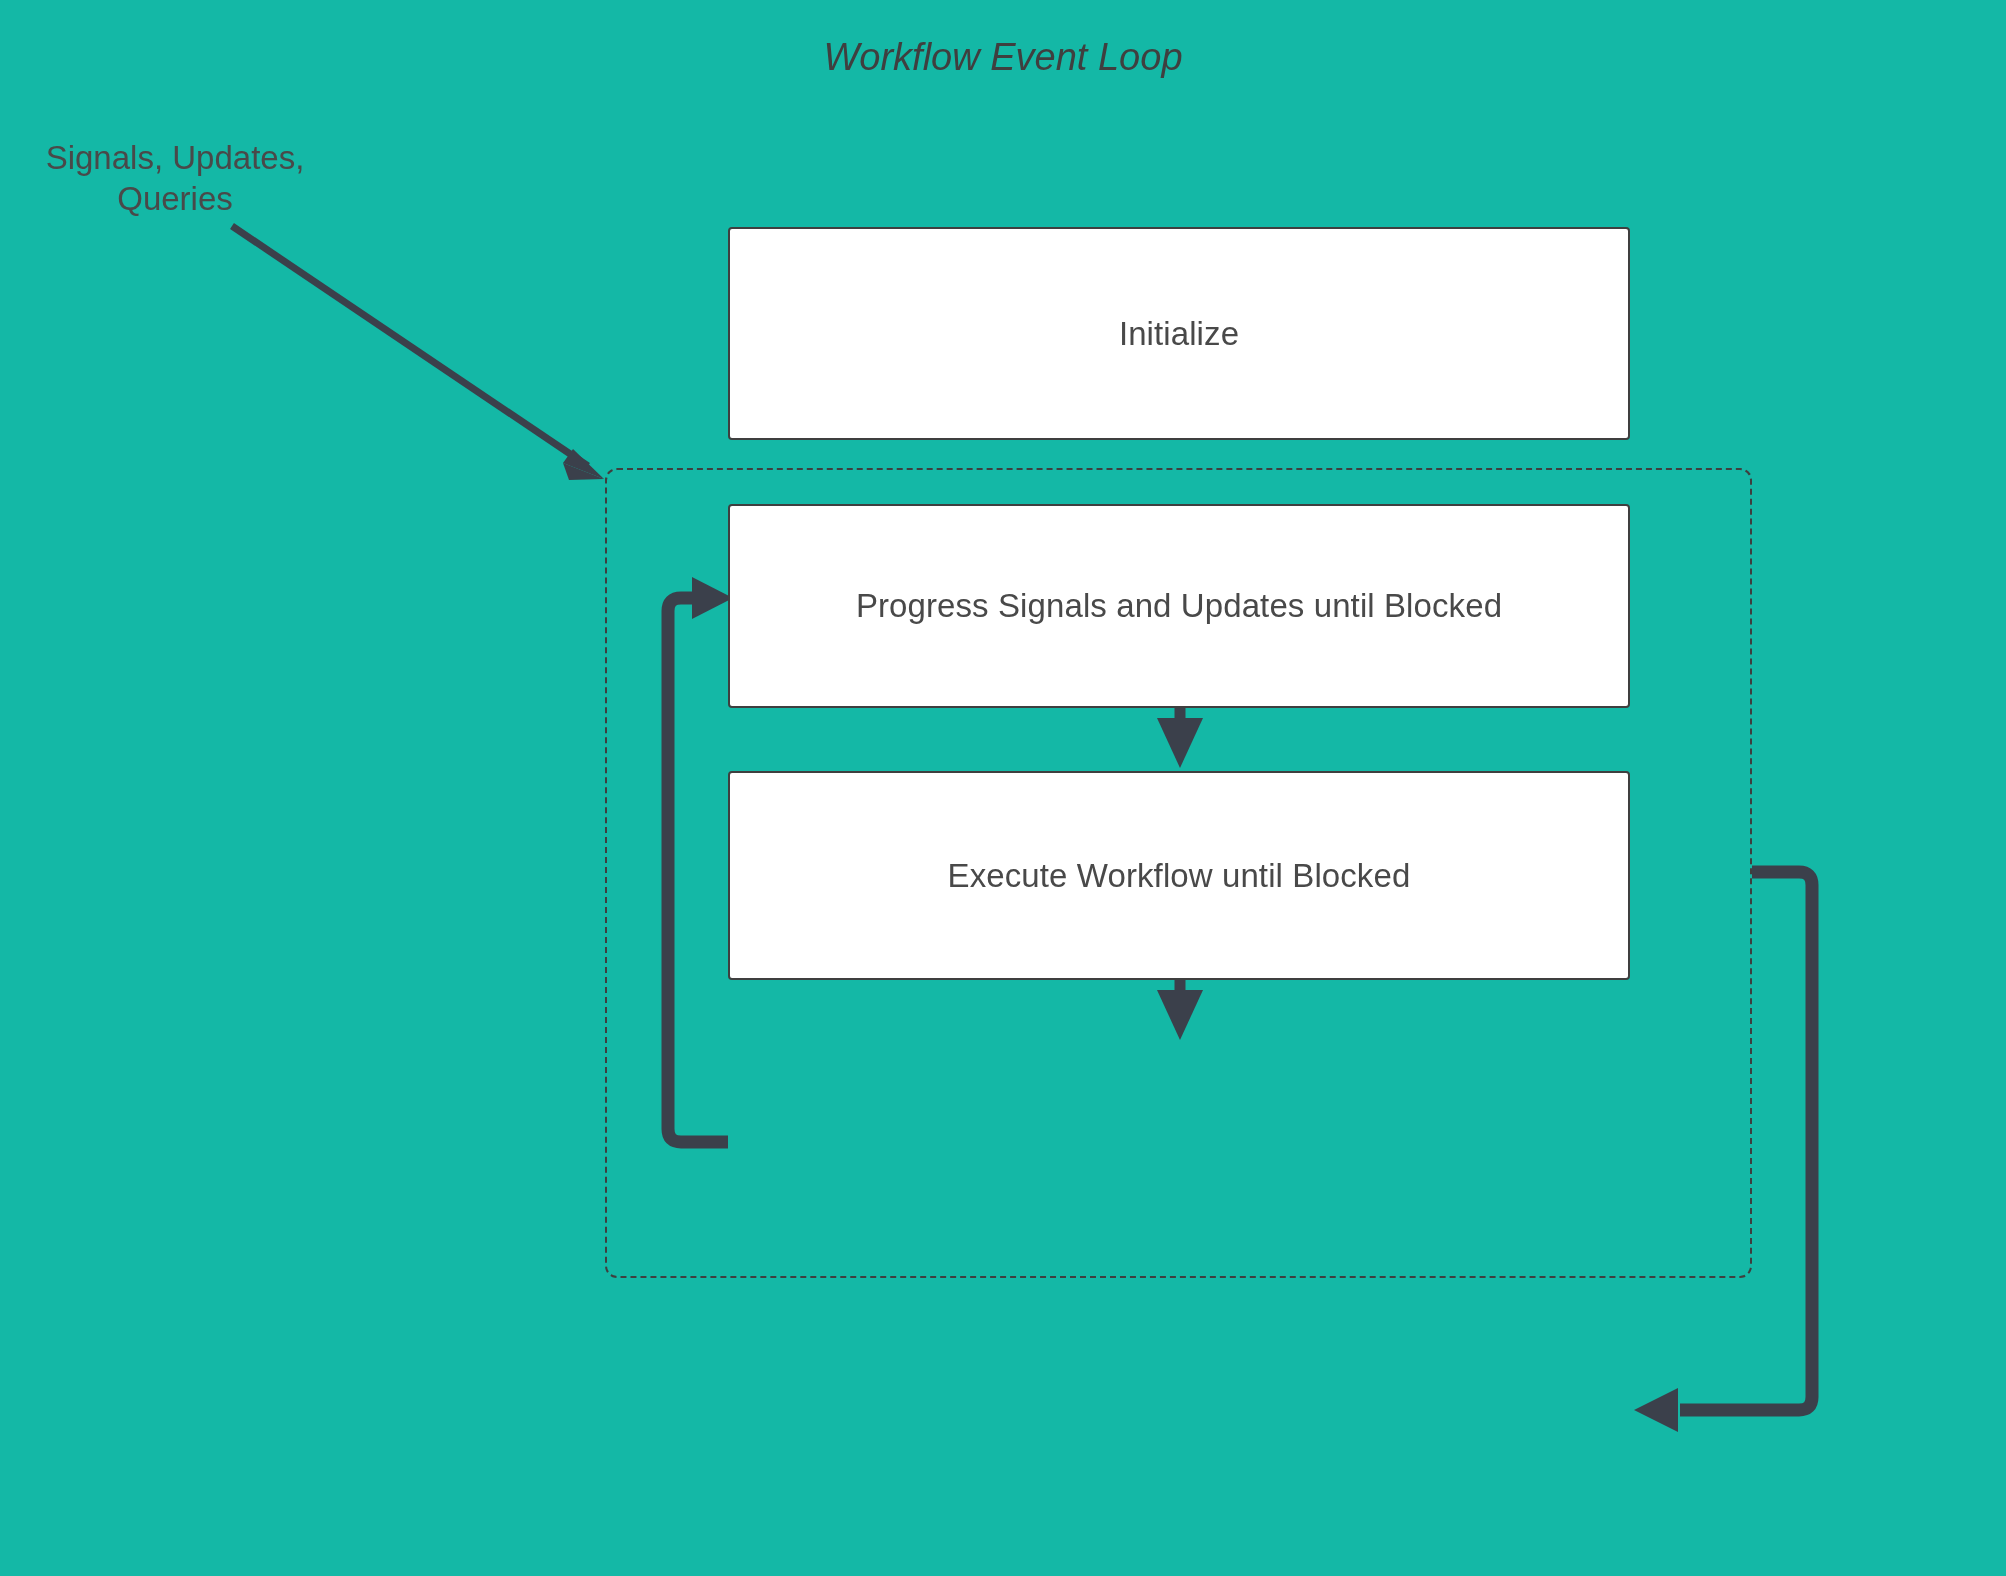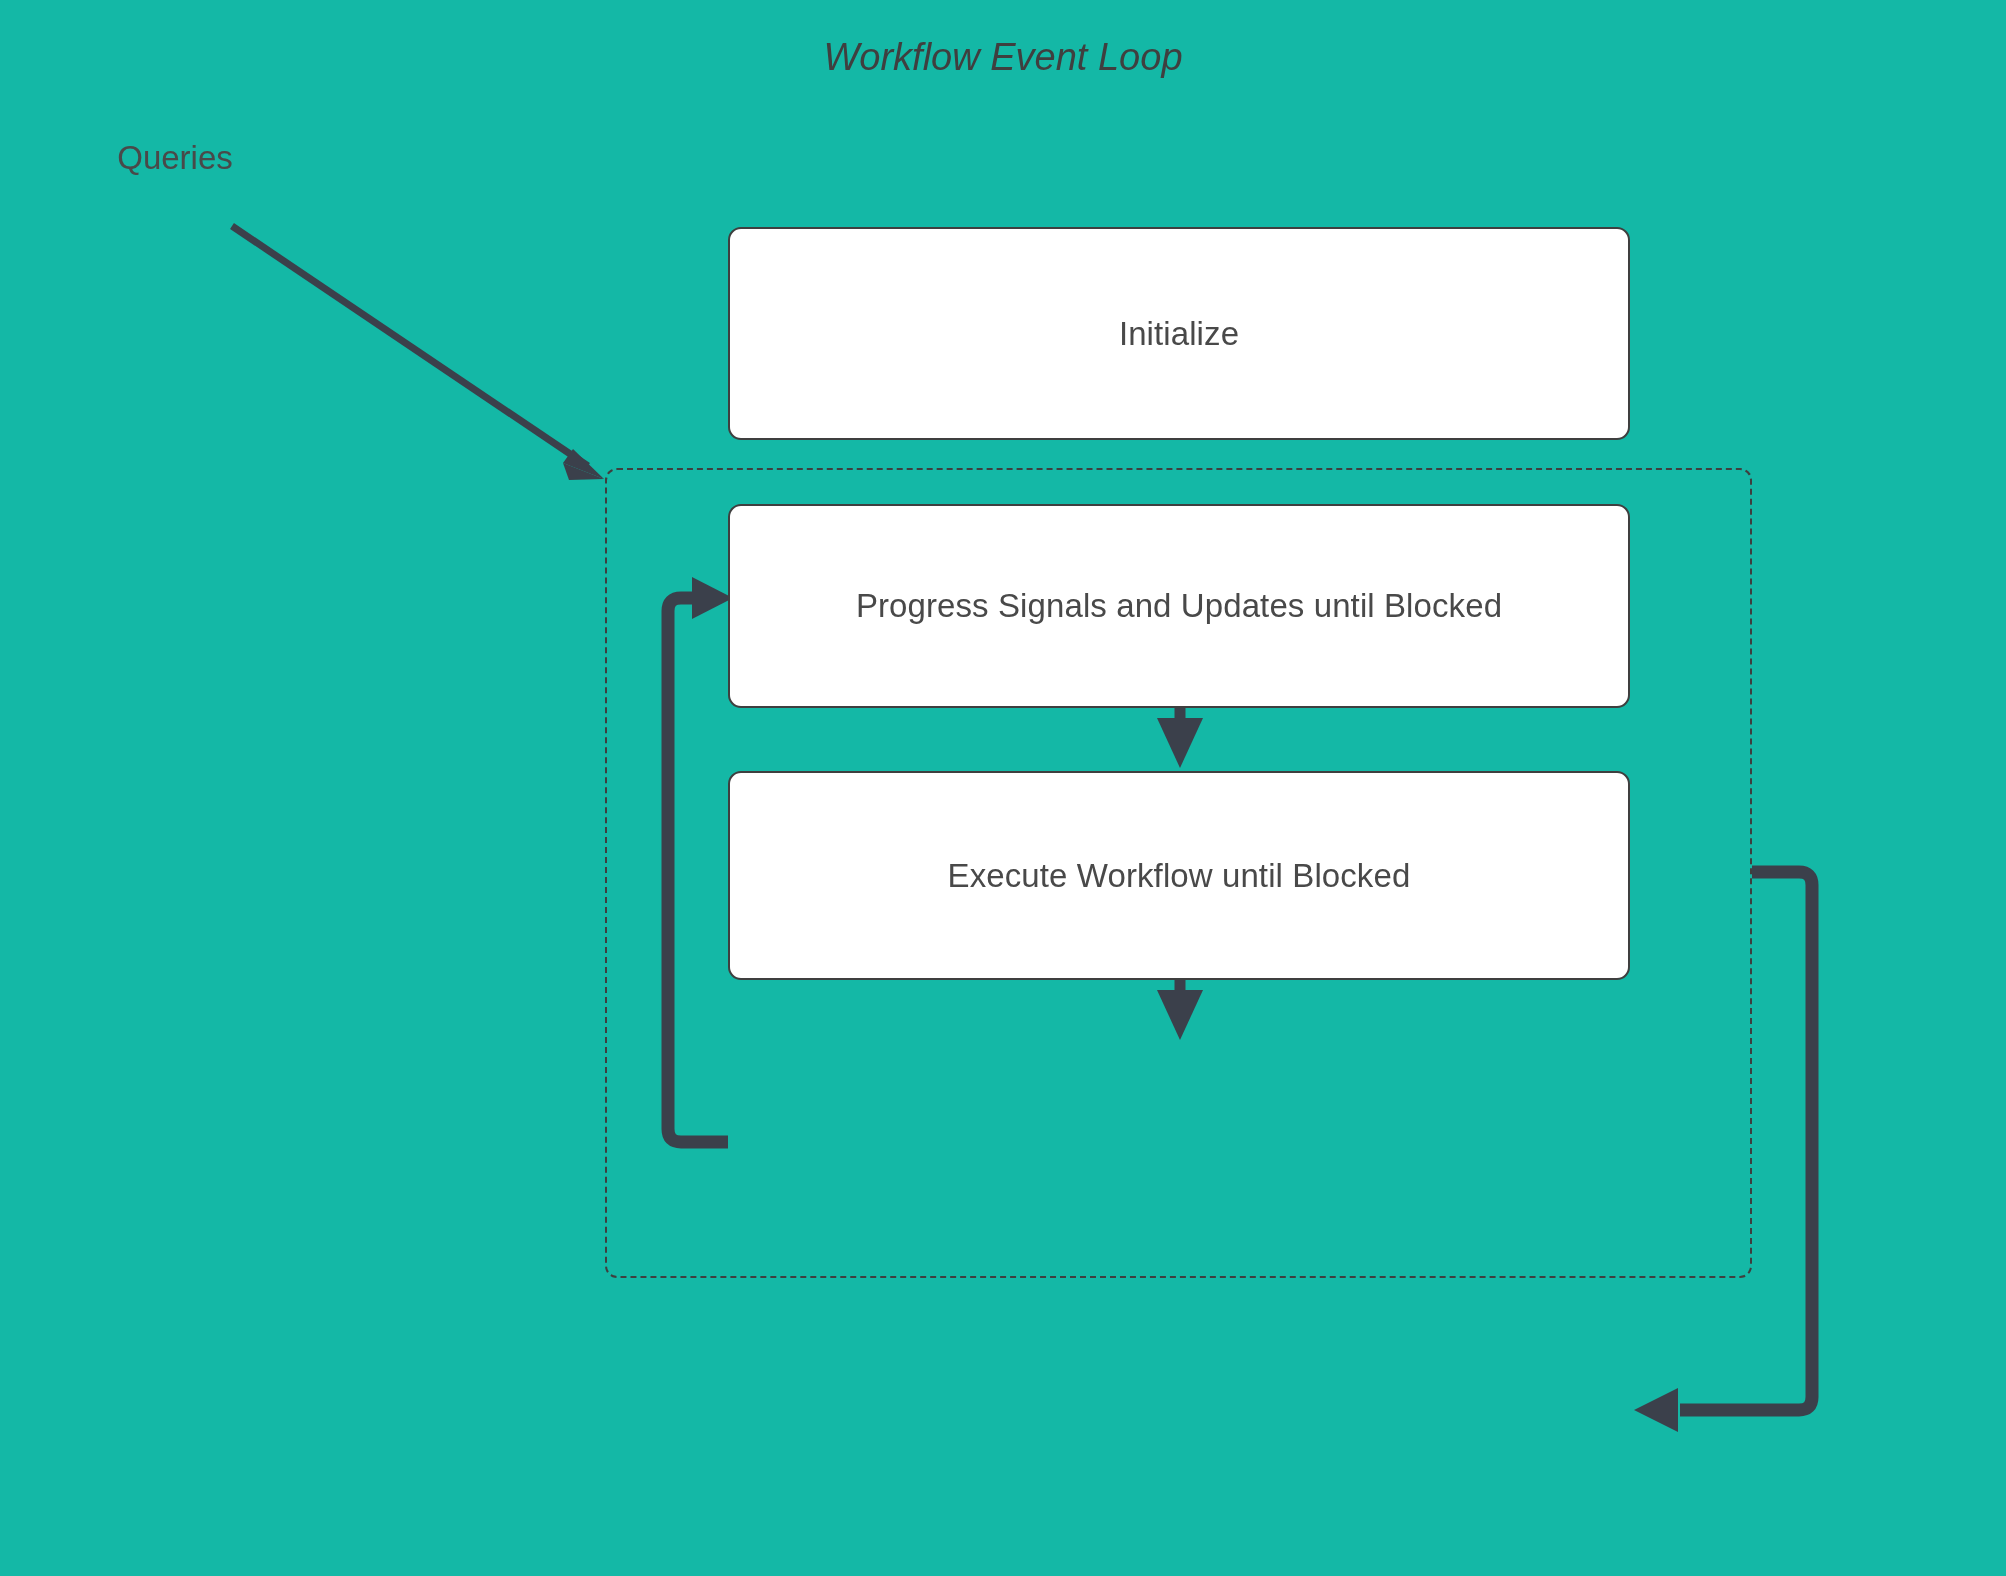--- a/index.html
+++ b/index.html
@@ -23,21 +23,21 @@
     top: 0;
     width: 2006px;
     height: 1576px;
     pointer-events: none;
   }
   .node {
     position: absolute;
     box-sizing: border-box;
     background: #ffffff;
     border: 2px solid #3f3f3f;
-    border-radius: 13px;
+    border-radius: 4px;
     display: flex;
     align-items: center;
     justify-content: center;
     color: #494949;
     font-size: 33px;
     font-family: "Liberation Sans", sans-serif;
     letter-spacing: 0.1px;
   }
   .node-label {
     text-align: center;
@@ -75,20 +75,21 @@
   }
 </style>
 </head>
 <body>
 
 <div id="canvas">
 
   <div id="diagram-title">Workflow Event Loop</div>
 
   <div id="input-label">
+    <div>Signals, Updates,</div>
     <div>Queries</div>
   </div>
 
   <svg id="edges" viewBox="0 0 2006 1576" width="2006" height="1576" xmlns="http://www.w3.org/2000/svg">
 
     <g>
       <line x1="232" y1="226" x2="588" y2="466" stroke="#3b404b" stroke-width="7" stroke-linecap="butt"></line>
       <polygon points="604,479 563,463 573,449" fill="#3b404b"></polygon>
       <polygon points="604,479 563,463 569,480" fill="#3b404b"></polygon>
     </g>

